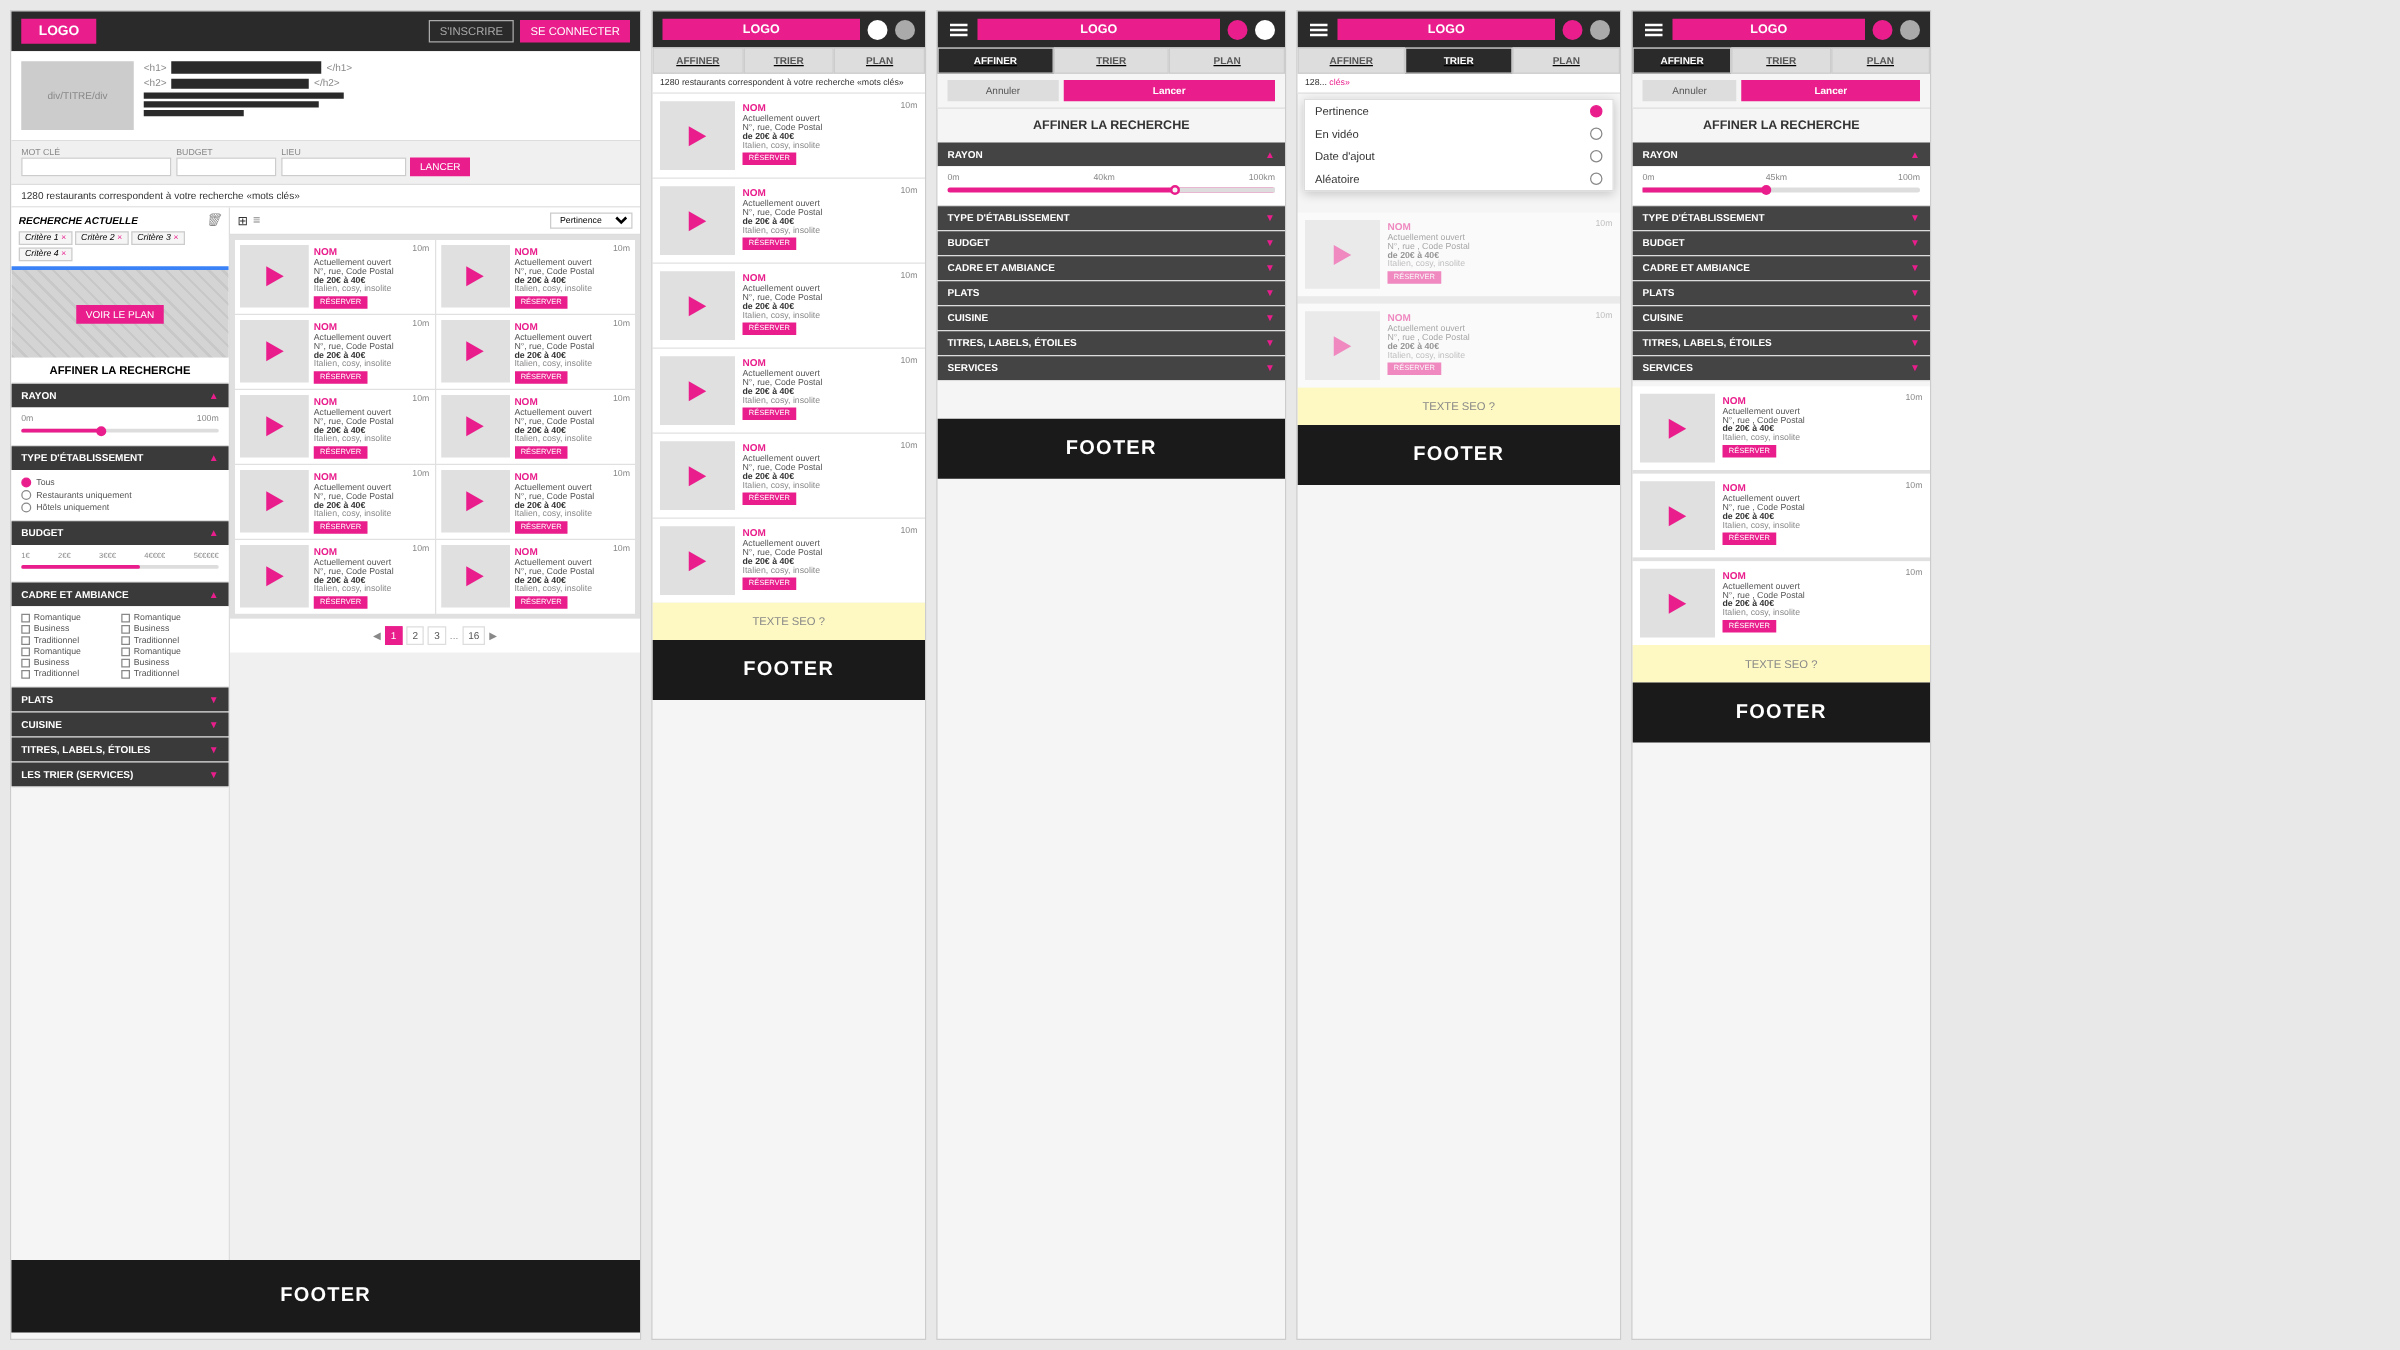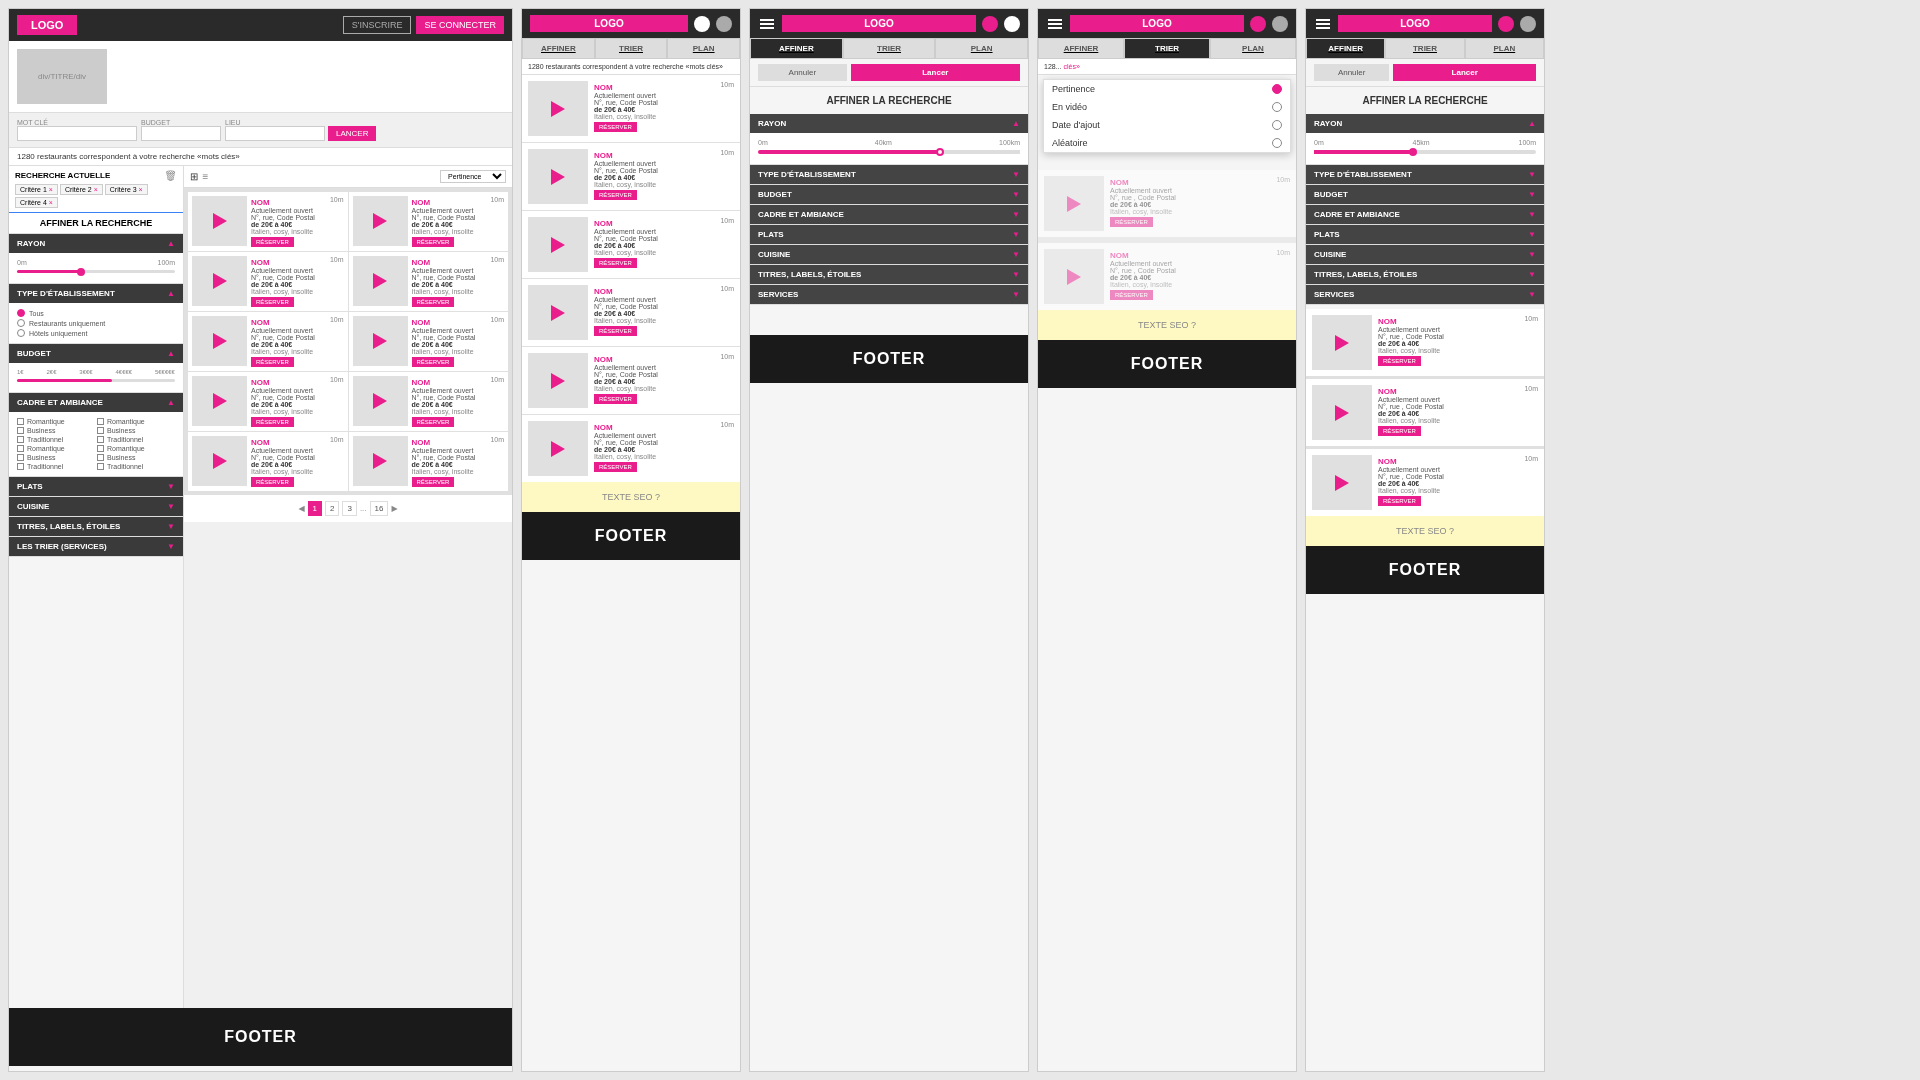--- a/index.html
+++ b/index.html
@@ -138,20 +138,37 @@
       <button class="btn-pink">SE CONNECTER</button>
     </div>
   </div>
 
 
   <div class="typo-section">
     <div style="display:flex; gap:8px;">
       <div style="flex:0 0 90px; background:#ccc; height:55px; display:flex; align-items:center; justify-content:center;">
         <span style="font-size:8px; color:#888;">div/TITRE/div</span>
       </div>
+      <div style="flex:1;">
+        <div class="typo-row">
+          <span class="typo-label">&lt;h1&gt;</span>
+          <div class="typo-bar h1"></div>
+          <span class="typo-label">&lt;/h1&gt;</span>
+        </div>
+        <div class="typo-row">
+          <span class="typo-label">&lt;h2&gt;</span>
+          <div class="typo-bar h2"></div>
+          <span class="typo-label">&lt;/h2&gt;</span>
+        </div>
+        <div style="margin-top:2px;">
+          <div class="typo-bar p" style="margin-bottom:2px;"></div>
+          <div class="typo-bar p2"></div>
+          <div class="typo-bar p" style="margin-top:2px; width:80px;"></div>
+        </div>
+      </div>
     </div>
   </div>
 
   <div class="search-bar">
     <div>
       <div class="search-label">MOT CLÉ</div>
       <input class="search-field" style="width: 120px;">
     </div>
     <div>
       <div class="search-label">BUDGET</div>
@@ -167,33 +184,37 @@
   </div>
 
   <div style="display:flex; padding:4px 8px; background:#fff; border-bottom:1px solid #ddd; gap:6px; align-items:center;">
     <div style="font-size:8px; color:#333; flex:1;">1280 restaurants correspondent à votre recherche «mots clés»</div>
   </div>
 
   <div style="display:flex; height:calc(100% - 220px);">
 
     <div style="width:175px; background:#f5f5f5; border-right:1px solid #ddd; overflow-y:auto; flex-shrink:0;">
 
-      <div style="padding:4px 6px; background:#fff; border-bottom:1px solid #3b82f6;">
+      <div style="padding:4px 6px; background:#fff; border-bottom:3px solid #3b82f6;font-style:italic;">
         <div style="display:flex; justify-content:space-between; align-items:center; margin-bottom:3px;">
           <span style="font-size:8px; font-weight:bold;">RECHERCHE ACTUELLE</span>
           <span style="font-size:10px; color:#888; cursor:pointer;">🗑</span>
         </div>
         <div style="display:flex; gap:2px; flex-wrap:wrap;">
           <span style="background:#f5f5f5; border:1px solid #ccc; padding:1px 4px; font-size:7px;">Critère 1 <span style="color:#e91e8c;">×</span></span>
           <span style="background:#f5f5f5; border:1px solid #ccc; padding:1px 4px; font-size:7px;">Critère 2 <span style="color:#e91e8c;">×</span></span>
           <span style="background:#f5f5f5; border:1px solid #ccc; padding:1px 4px; font-size:7px;">Critère 3 <span style="color:#e91e8c;">×</span></span>
           <span style="background:#f5f5f5; border:1px solid #ccc; padding:1px 4px; font-size:7px;">Critère 4 <span style="color:#e91e8c;">×</span></span>
         </div>
       </div>
 
+      <div class="map-section">
+        <div class="map-bg"></div>
+        <button class="map-btn">VOIR LE PLAN</button>
+      </div>
 
       <div style="padding:5px 6px; font-size:9px; font-weight:bold; text-align:center; background:#fff; border-bottom:1px solid #ddd;">AFFINER LA RECHERCHE</div>
 
       <div class="accordion-item">
         <div class="accordion-header">
           <span>RAYON</span>
           <span class="accordion-arrow">▲</span>
         </div>
         <div class="accordion-content">
           <div class="range-labels">

